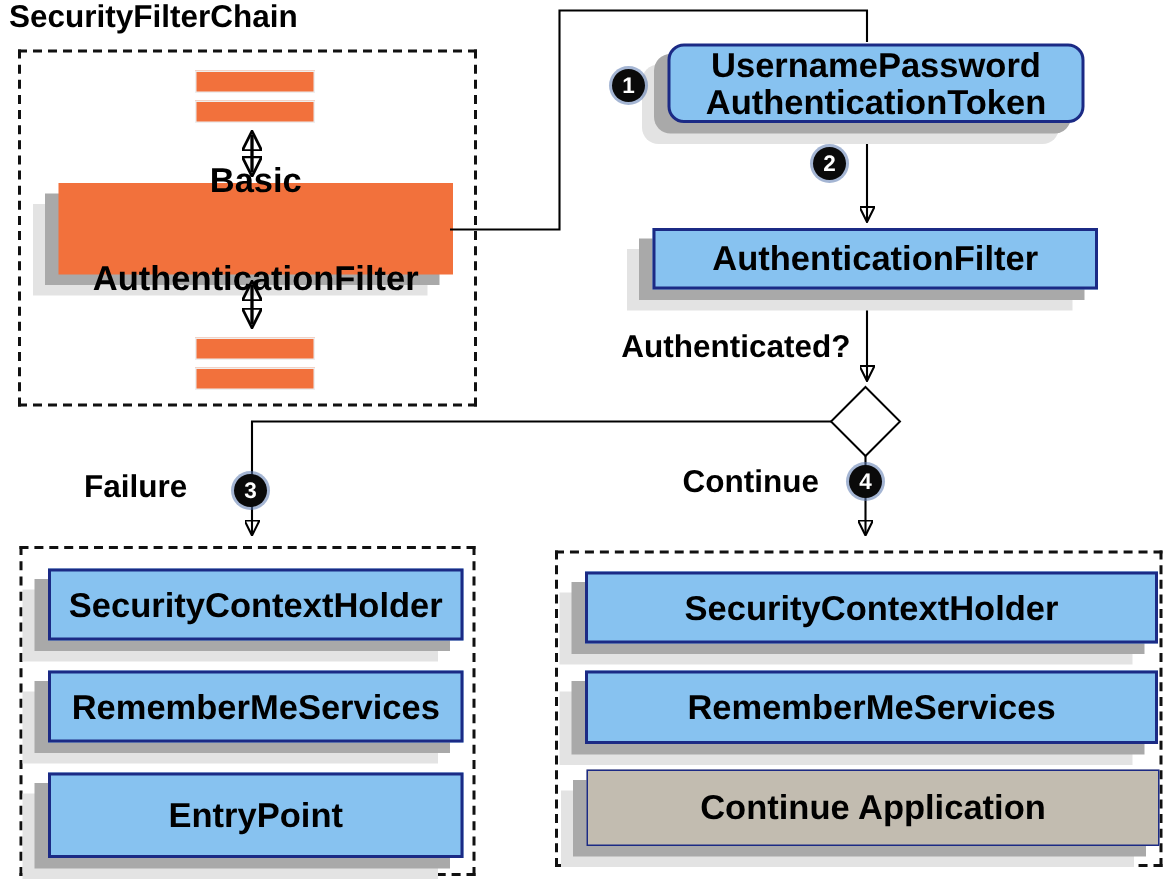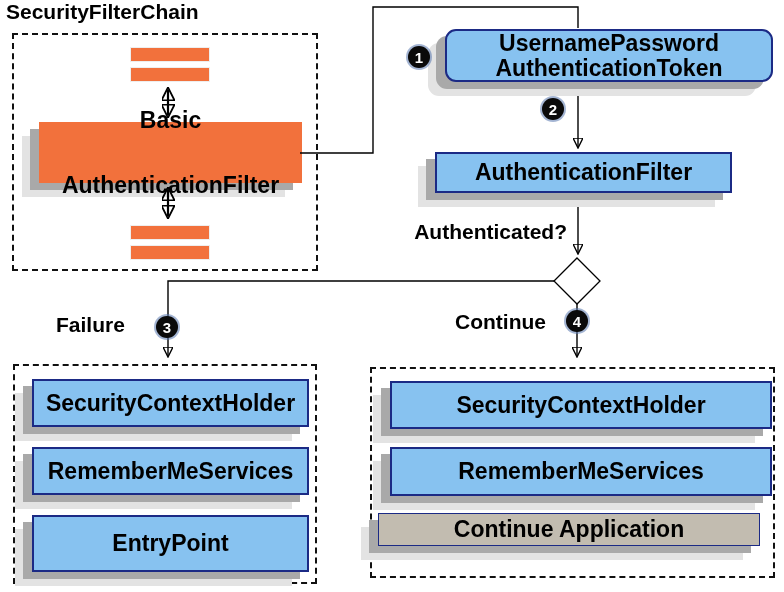--- a/index.html
+++ b/index.html
@@ -88,21 +88,21 @@
 
     <line x1="578" y1="193" x2="578" y2="253" marker-end="url(#ah)"></line>
 
     <polygon class="diamond" points="577,258 600,281 577,304 554,281"></polygon>
 
     <polyline points="554,281 168,281 168,356" marker-end="url(#ah)"></polyline>
 
     <line x1="577" y1="304" x2="577" y2="356" marker-end="url(#ah)"></line>
   </svg>
 
-  <div class="box rounded" style="left:445px; top:29px; width:328px; height:53px;">
+  <div class="box rounded" style="left:445px; top:29px; width:278px; height:53px;">
     <span>UsernamePassword</span>
     <span>AuthenticationToken</span>
   </div>
   <div class="badge" style="left:408px; top:46px;">1</div>
 
   <div class="badge" style="left:542px; top:98px;">2</div>
 
   <div class="box" style="left:435px; top:152px; width:297px; height:41px;">
     <span>AuthenticationFilter</span>
   </div>
@@ -127,18 +127,18 @@
     </div>
   </div>
 
   <div class="group" style="left:370px; top:367px; width:405px; height:211px;">
     <div class="box" style="left:18px; top:12px; width:382px; height:48px;">
       <span>SecurityContextHolder</span>
     </div>
     <div class="box" style="left:18px; top:78px; width:382px; height:49px;">
       <span>RememberMeServices</span>
     </div>
-    <div class="box tan" style="left:6px; top:144px; width:382px; height:33px;">
+    <div class="box tan" style="left:19px; top:144px; width:382px; height:51px;">
       <span>Continue Application</span>
     </div>
   </div>
 
 </div>
 
 </body></html>

